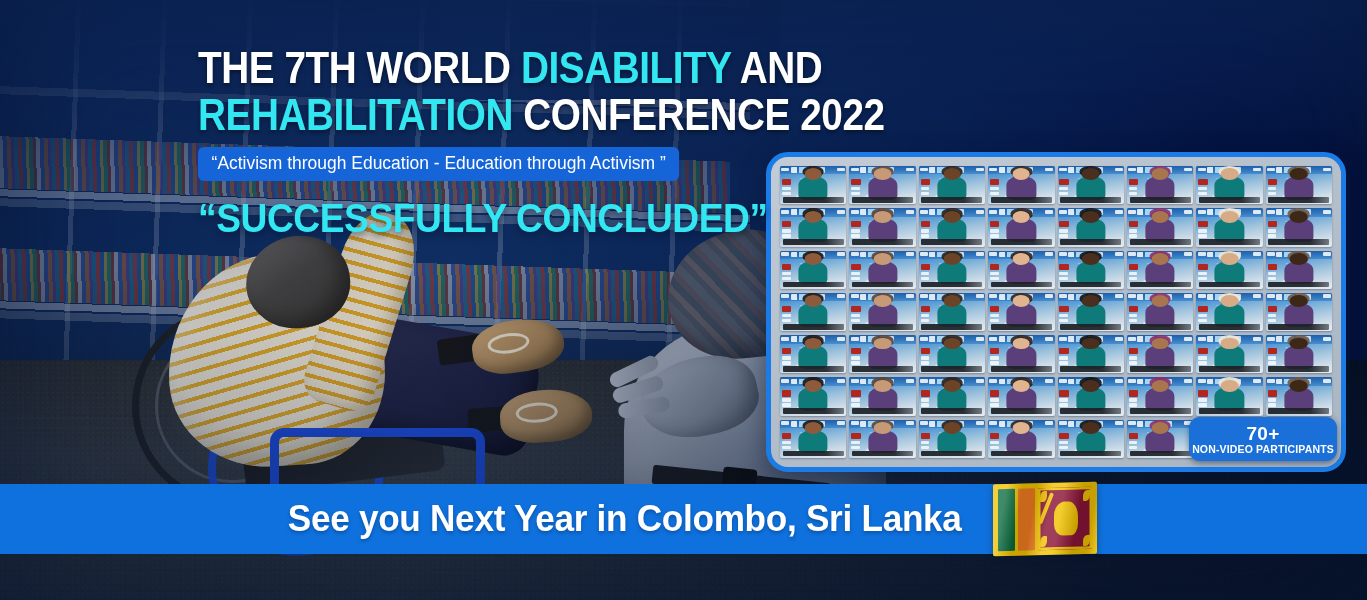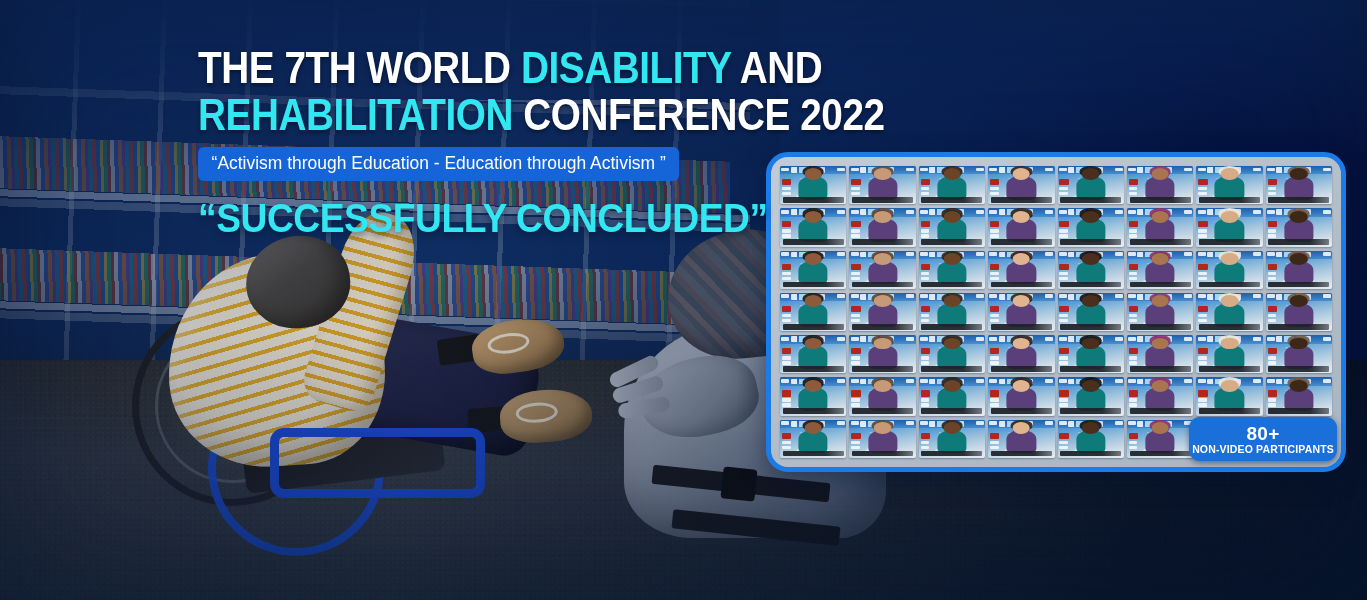--- a/index.html
+++ b/index.html
@@ -1179,19 +1179,38 @@
           <span class="ctl2"></span>
           <span class="person" style="background: rgb(90, 63, 122); --skin: #a9754f;">
             <span class="hair" style="background: rgb(138, 47, 111); box-shadow: rgb(169, 117, 79) 0px 0px 0px 0px;"></span>
             <span style="position: absolute; left: 50%; top: -32%; transform: translateX(-50%); width: 60%; height: 50%; border-radius: 50%; background: rgb(169, 117, 79);"></span>
           </span>
           <span class="namebar"></span>
         </div>
       </div>
 
     <div class="nv-badge">
-      <span class="nv-num">80+</span>
+      <span class="nv-num">70+</span>
       <span class="nv-txt">NON-VIDEO PARTICIPANTS</span>
     </div>
   </div>
 
+  <div class="footer">
+    <div class="footer-inner">
+      <div class="footer-text">See you Next Year in Colombo, Sri Lanka</div>
+      <div class="flag">
+        <div class="inner">
+          <div class="g"></div>
+          <div class="o"></div>
+          <div class="m">
+            <span class="leaf l1"></span>
+            <span class="leaf l2"></span>
+            <span class="leaf l3"></span>
+            <span class="leaf l4"></span>
+            <span class="lion"></span>
+          </div>
+        </div>
+        <div class="wave"></div>
+      </div>
+    </div>
+  </div>
 
 </div>
 
 </body></html>

